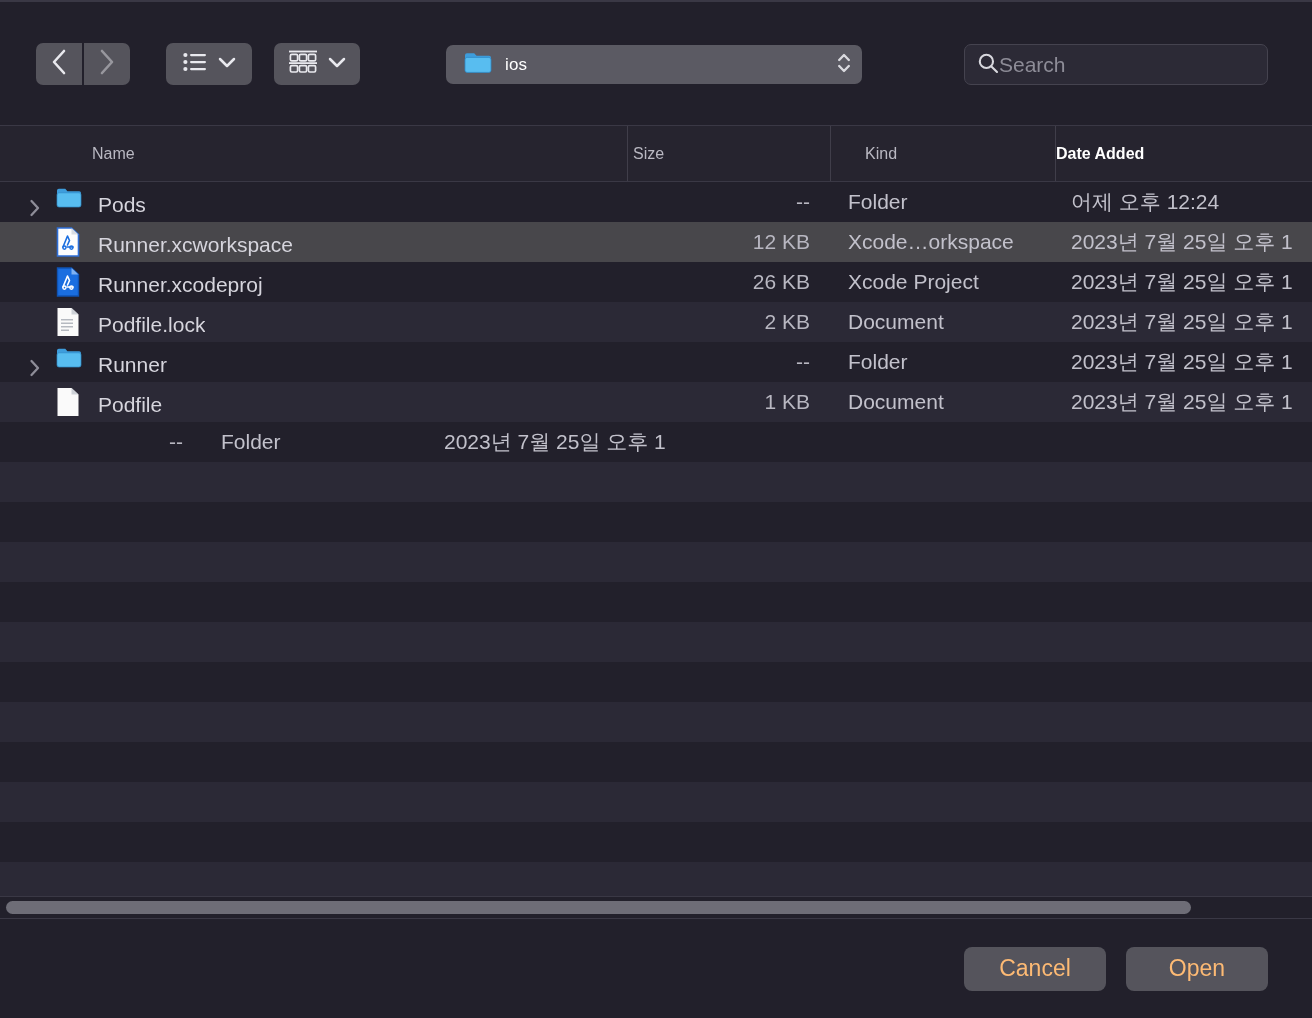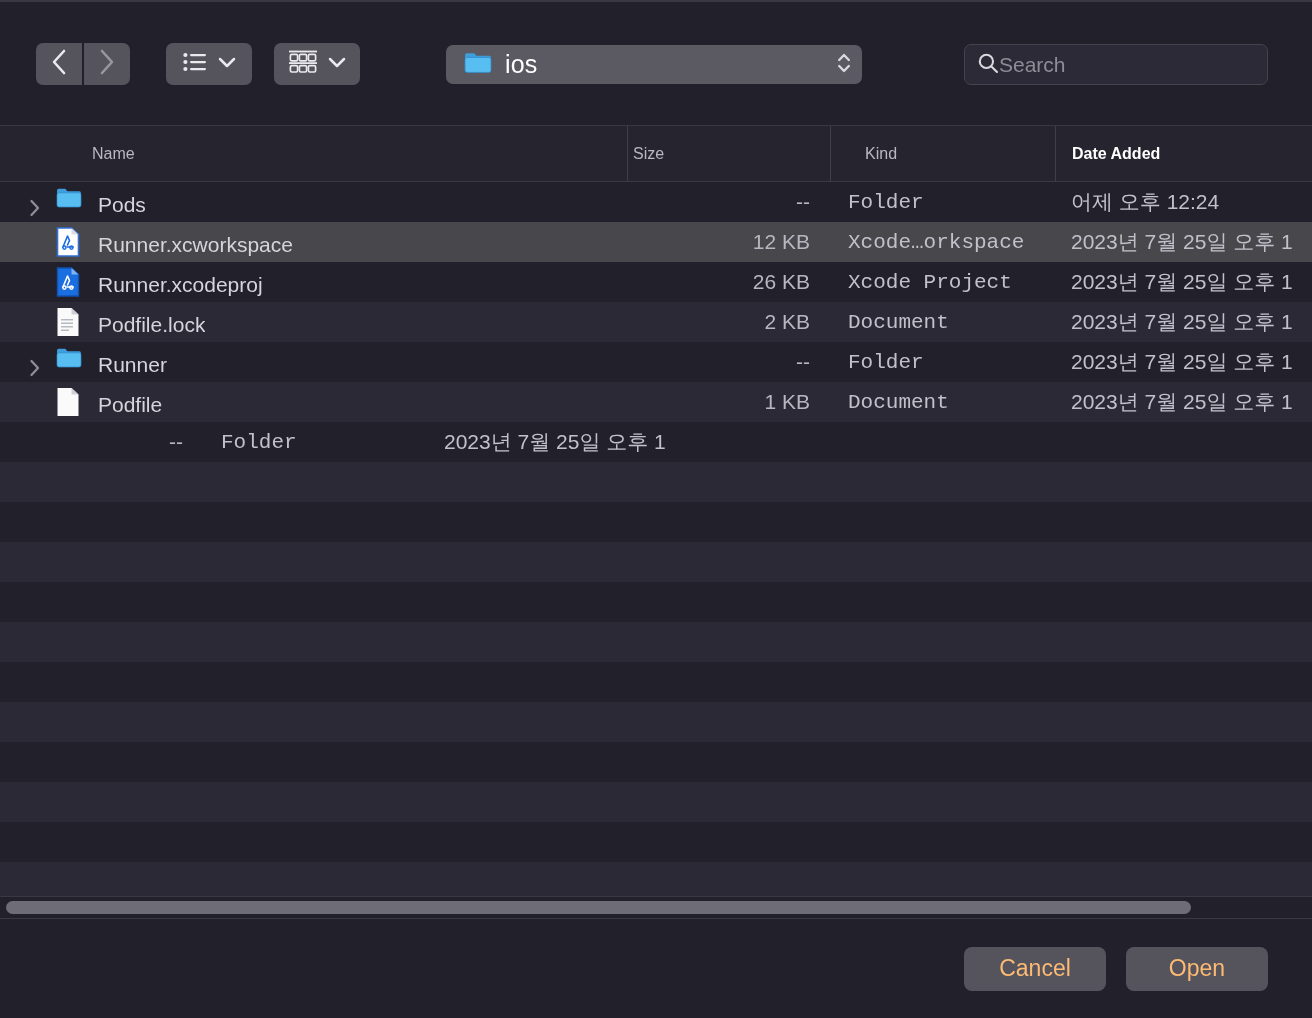--- a/index.html
+++ b/index.html
@@ -72,21 +72,21 @@
     height: 39px;
     background: #5b5a63;
     border-radius: 7px;
     display: flex;
     align-items: center;
     padding: 0 10px 0 18px;
     cursor: default;
   }
   .path-label {
     margin-left: 13px;
-    font-size: 25px;
+    font-size: 17px;
     color: #ffffff;
     letter-spacing: .1px;
     flex: 1;
   }
   .stepper { margin-left: auto; opacity: .92; }
 
   
   .search-field {
     position: absolute;
     left: 964px;
@@ -123,21 +123,21 @@
     align-items: center;
     font-size: 16px;
     color: #b9b8c2;
   }
   .ch { position: relative; height: 100%; display: flex; align-items: center; }
   .ch + .ch { border-left: 1px solid #403e4a; }
   .ch span { padding-left: 0; }
   .ch-name  { width: 627px; padding-left: 92px; }
   .ch-size  { width: 203px; padding-left: 5px; }
   .ch-kind  { width: 225px; padding-left: 34px; }
-  .ch-date  { flex: 1; padding-left: 16px; color: #ffffff; font-weight: bold; }
+  .ch-date  { flex: 1; color: #ffffff; font-weight: bold; }
 
   
   .list-area {
     position: relative;
     flex: 1 1 auto;
     overflow: hidden;
     background: #22202b;
   }
   .row {
     position: relative;
@@ -174,21 +174,21 @@
     position: relative;
   }
   .fname { margin-left: 16px; overflow: hidden; text-overflow: ellipsis; }
 
   .c-size {
     width: 203px;
     padding-right: 20px;
     text-align: right;
     color: #b8b7c1;
   }
-  .c-kind { width: 225px; padding-left: 18px; color: #c2c1cb; font-family: Liberation Mono, monospace; }
+  .c-kind { width: 225px; padding-left: 18px; color: #c2c1cb; }
   .c-date { flex: 1; padding-left: 16px; color: #c2c1cb; overflow: hidden; }
 
   
   .filler { height: 40px; }
   .filler.alt { background: #2b2936; }
 
   
   .hscroll-track {
     position: absolute;
     left: 0; right: 0;

